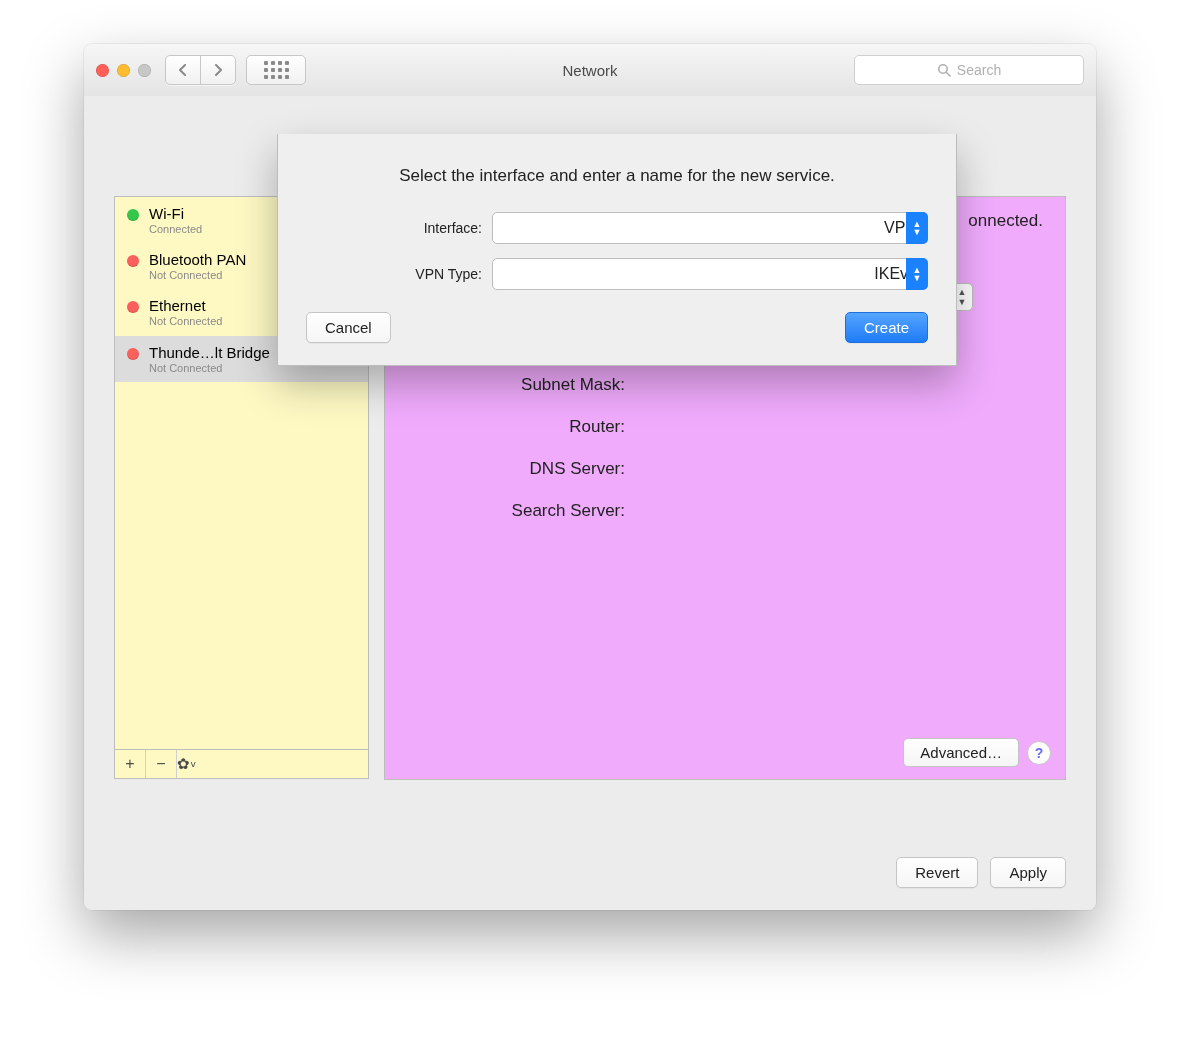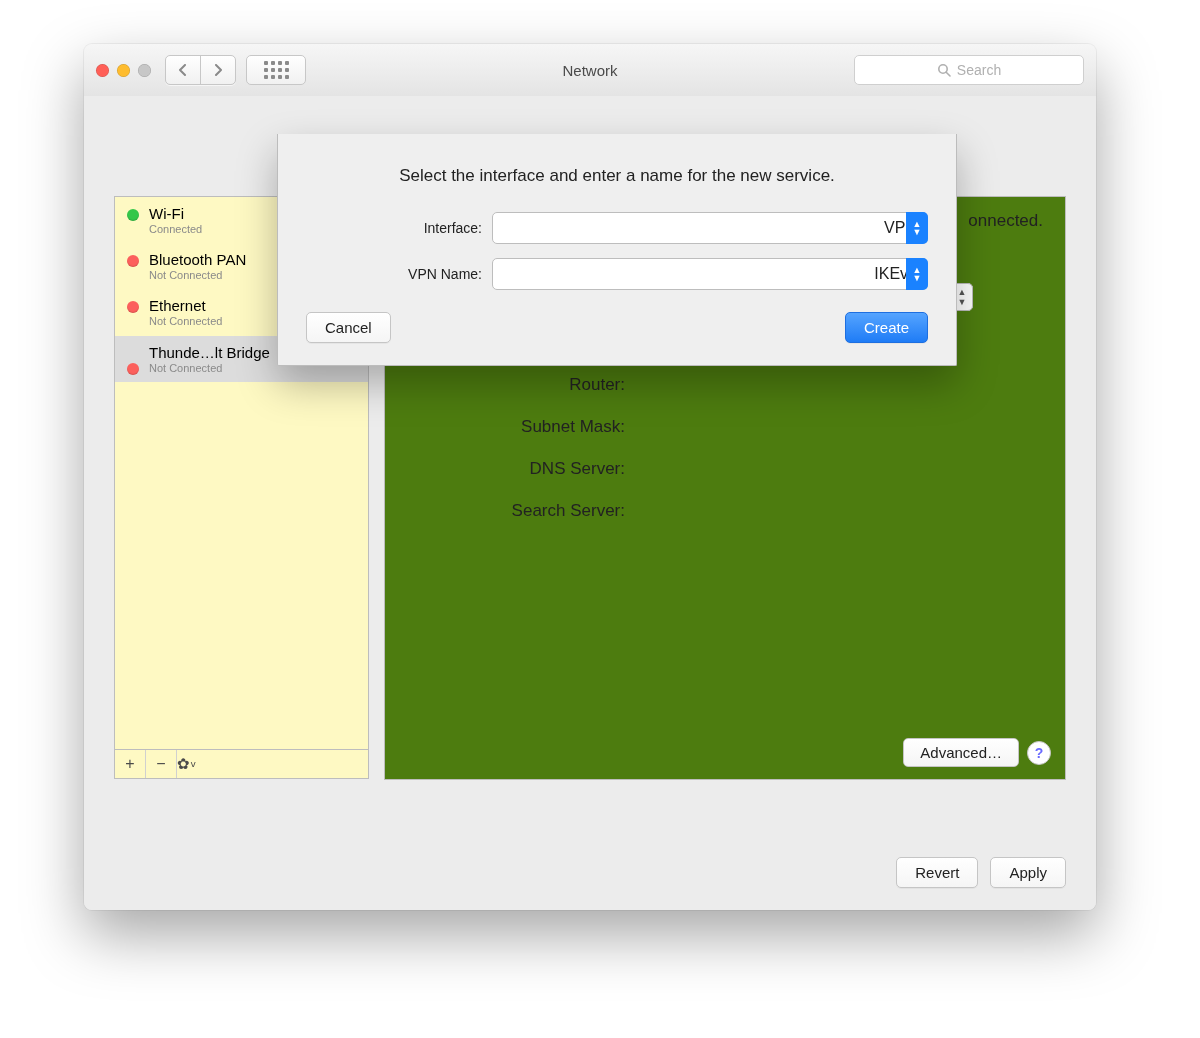--- a/index.html
+++ b/index.html
@@ -108,21 +108,21 @@
     background:#fef9c3;
     border:1px solid #bdbdbd;
     border-radius:0;
     display:flex; flex-direction:column;
   }
   .sidebar .list { height:552px; overflow:hidden; }
   .svc {
     display:flex; gap:10px; align-items:flex-start;
     padding:8px 10px 7px 12px;
   }
-  .svc.sel { background:#dcdcdc;align-items:flex-end; }
+  .svc.sel { background:#dcdcdc; }
   .svc .bullet { width:12px;height:12px;border-radius:50%; margin-top:4px; flex:0 0 auto;
     box-shadow: inset 0 -1px 1px rgba(0,0,0,0.15);}
   .bullet.green{background:#34c749;}
   .bullet.red{background:#fc605c;}
   .svc .labels{display:flex;flex-direction:column; line-height:1.2;}
   .svc .name{font-size:15px;color:#000;}
   .svc .sub{font-size:11px;color:#8a8a8a;}
   .svc .thicon{margin-left:auto; color:#bdbdbd; align-self:center;}
 
   .sidebar .toolbar {
@@ -134,21 +134,21 @@
     border-right:1px solid #d0d0d0; color:#4a4a4a; font-size:16px;
   }
   .sidebar .toolbar .tb:last-child{border-right:none; flex:1; justify-content:flex-start;}
 
   
   .detail {
     position:absolute;
     left:300px; top:100px;
     right:30px;
     height:582px;
-    background:#4d7c0f;
+    background:#f0abfc;
     border:1px solid #bdbdbd;
   }
   .detail .statusline{
     position:absolute; right:22px; top:14px;
     font-size:17px; color:#222;
   }
   .detail .fields{
     position:absolute; left:0; right:0; top:86px;
     display:flex; flex-direction:column; gap:22px;
     font-size:17px;
@@ -360,24 +360,24 @@
           <div class="row">
               <span class="lab"></span>
             <span class="selwrap">
               <span class="stepper">▲<br>▼</span>
             </span>
           </div>
           <div class="row">
               <span class="lab">IP Address:</span>
             </div>
           <div class="row">
+              <span class="lab">Subnet Mask:</span>
+            </div>
+          <div class="row">
               <span class="lab">Router:</span>
-            </div>
-          <div class="row">
-              <span class="lab">Subnet Mask:</span>
             </div>
           <div class="row">
               <span class="lab">DNS Server:</span>
             </div>
           <div class="row">
               <span class="lab">Search Server:</span>
             </div>
         </div>
 
         <div class="advbtn">Advanced…</div>
@@ -395,21 +395,21 @@
 
       <div class="frow">
         <div class="flab">Interface:</div>
         <div class="fsel">
           <span>VPN</span>
           <span class="stepper">▲<br>▼</span>
         </div>
       </div>
 
       <div class="frow">
-        <div class="flab">VPN Name:</div>
+        <div class="flab">VPN Type:</div>
         <div class="fsel">
           <span>IKEv2</span>
           <span class="stepper">▲<br>▼</span>
         </div>
       </div>
 
 
       <div class="actions">
         <div class="btn">Cancel</div>
         <div class="btn primary">Create</div>

